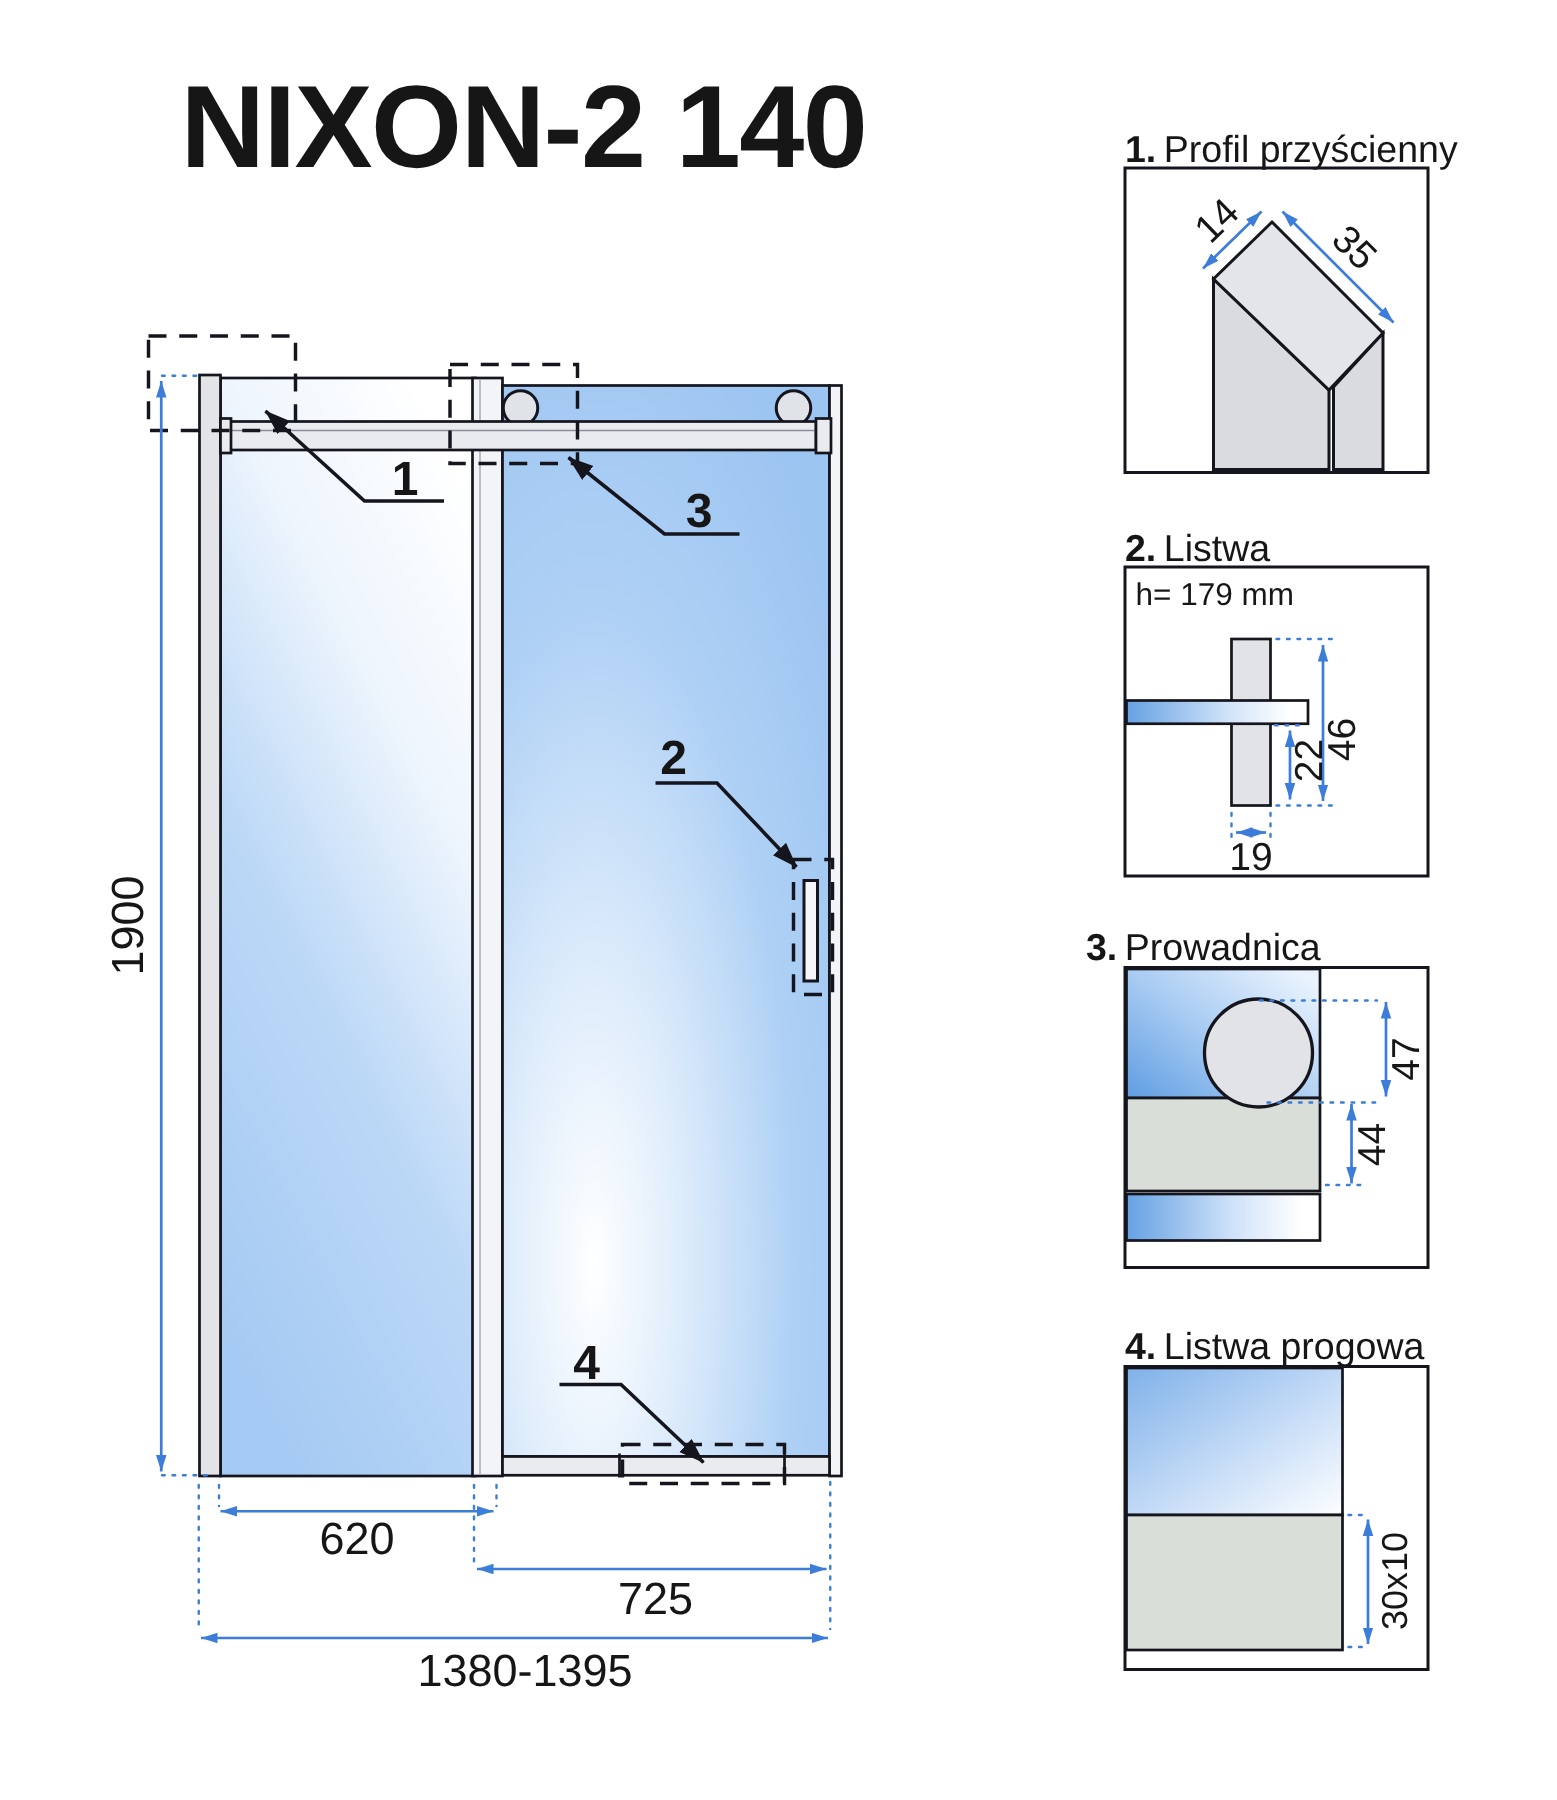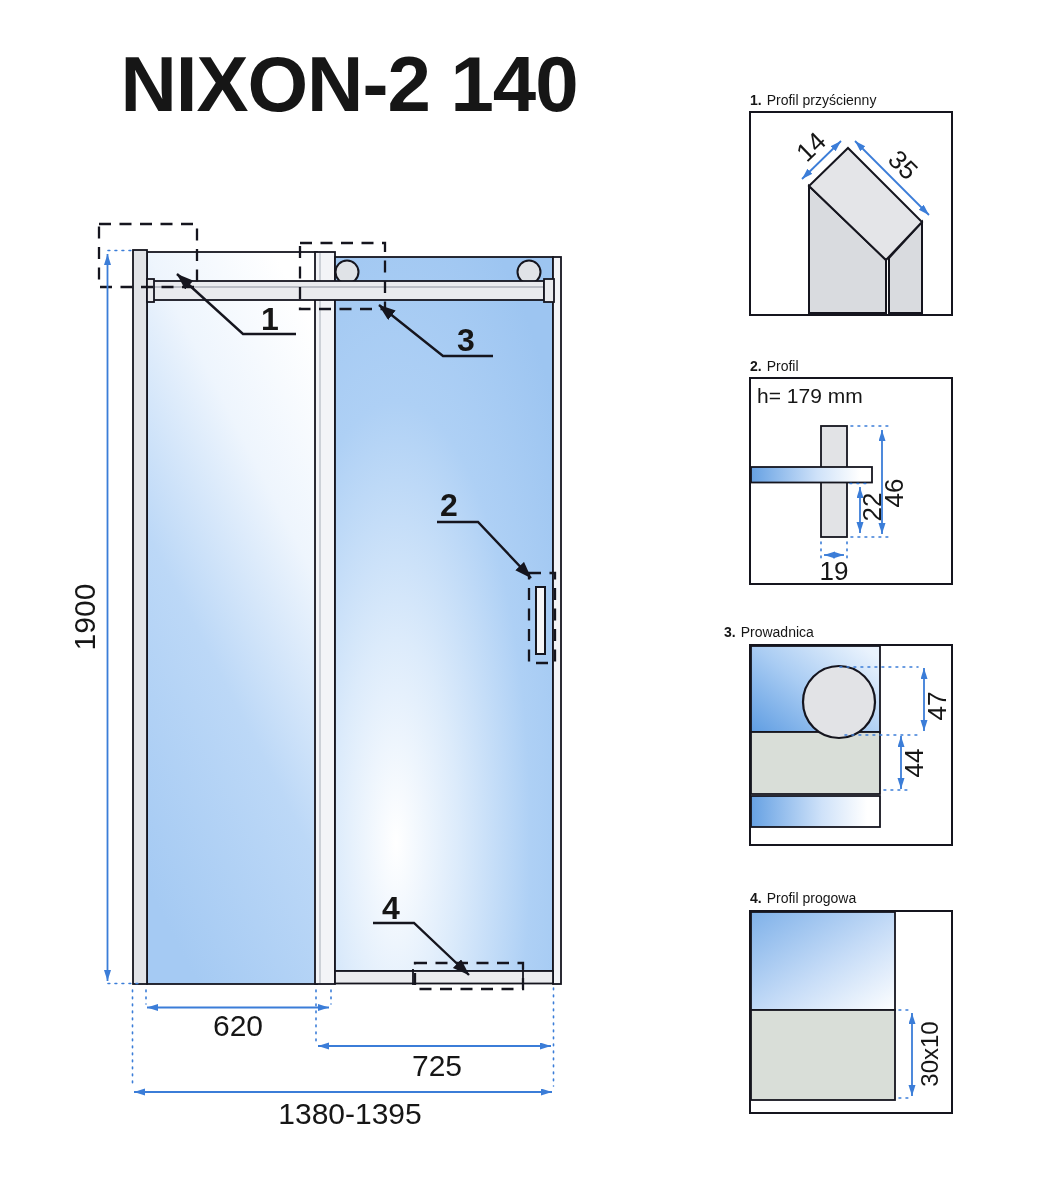--- a/index.html
+++ b/index.html
@@ -7,21 +7,21 @@
     width:1038px;height:1200px;position:relative;background:#ffffff;
     font-family:"Liberation Sans",sans-serif;overflow:hidden;
   }
   #diagram{position:absolute;left:0;top:0;}
   .main-title{
     position:absolute;left:24px;top:45px;width:650px;text-align:center;
     font-size:78px;font-weight:700;color:#161616;line-height:1;letter-spacing:-1px;
     white-space:nowrap;
   }
   .panel-title{
-    position:absolute;font-size:14px;color:#161616;line-height:20px;white-space:nowrap;
+    position:absolute;font-size:25px;color:#161616;line-height:20px;white-space:nowrap;
   }
   .panel-title .pnum{font-weight:700;margin-right:5px;}
   svg text{font-family:"Liberation Sans",sans-serif;fill:#161616;}
   svg .dimtxt{font-size:30px;}
   svg .ptxt{font-size:26px;}
   svg .callout{font-size:32px;font-weight:700;}
 </style>
 </head>
 <body>
 
@@ -194,20 +194,20 @@
     <text x="938" y="1054" font-size="24" text-anchor="middle" transform="rotate(-90 938 1054)">30x10</text>
   </g>
 </svg>
 
 <div class="main-title">NIXON-2 140</div>
 
 <div class="panel-title" style="left:750px;top:90px">
   <span class="pnum">1.</span><span>Profil przyścienny</span>
 </div>
 <div class="panel-title" style="left:750px;top:356px">
-  <span class="pnum">2.</span><span>Profil</span>
+  <span class="pnum">2.</span><span>Listwa</span>
 </div>
 <div class="panel-title" style="left:724px;top:622px">
   <span class="pnum">3.</span><span>Prowadnica</span>
 </div>
 <div class="panel-title" style="left:750px;top:888px">
-  <span class="pnum">4.</span><span>Profil progowa</span>
+  <span class="pnum">4.</span><span>Listwa progowa</span>
 </div>
 
 </body></html>

